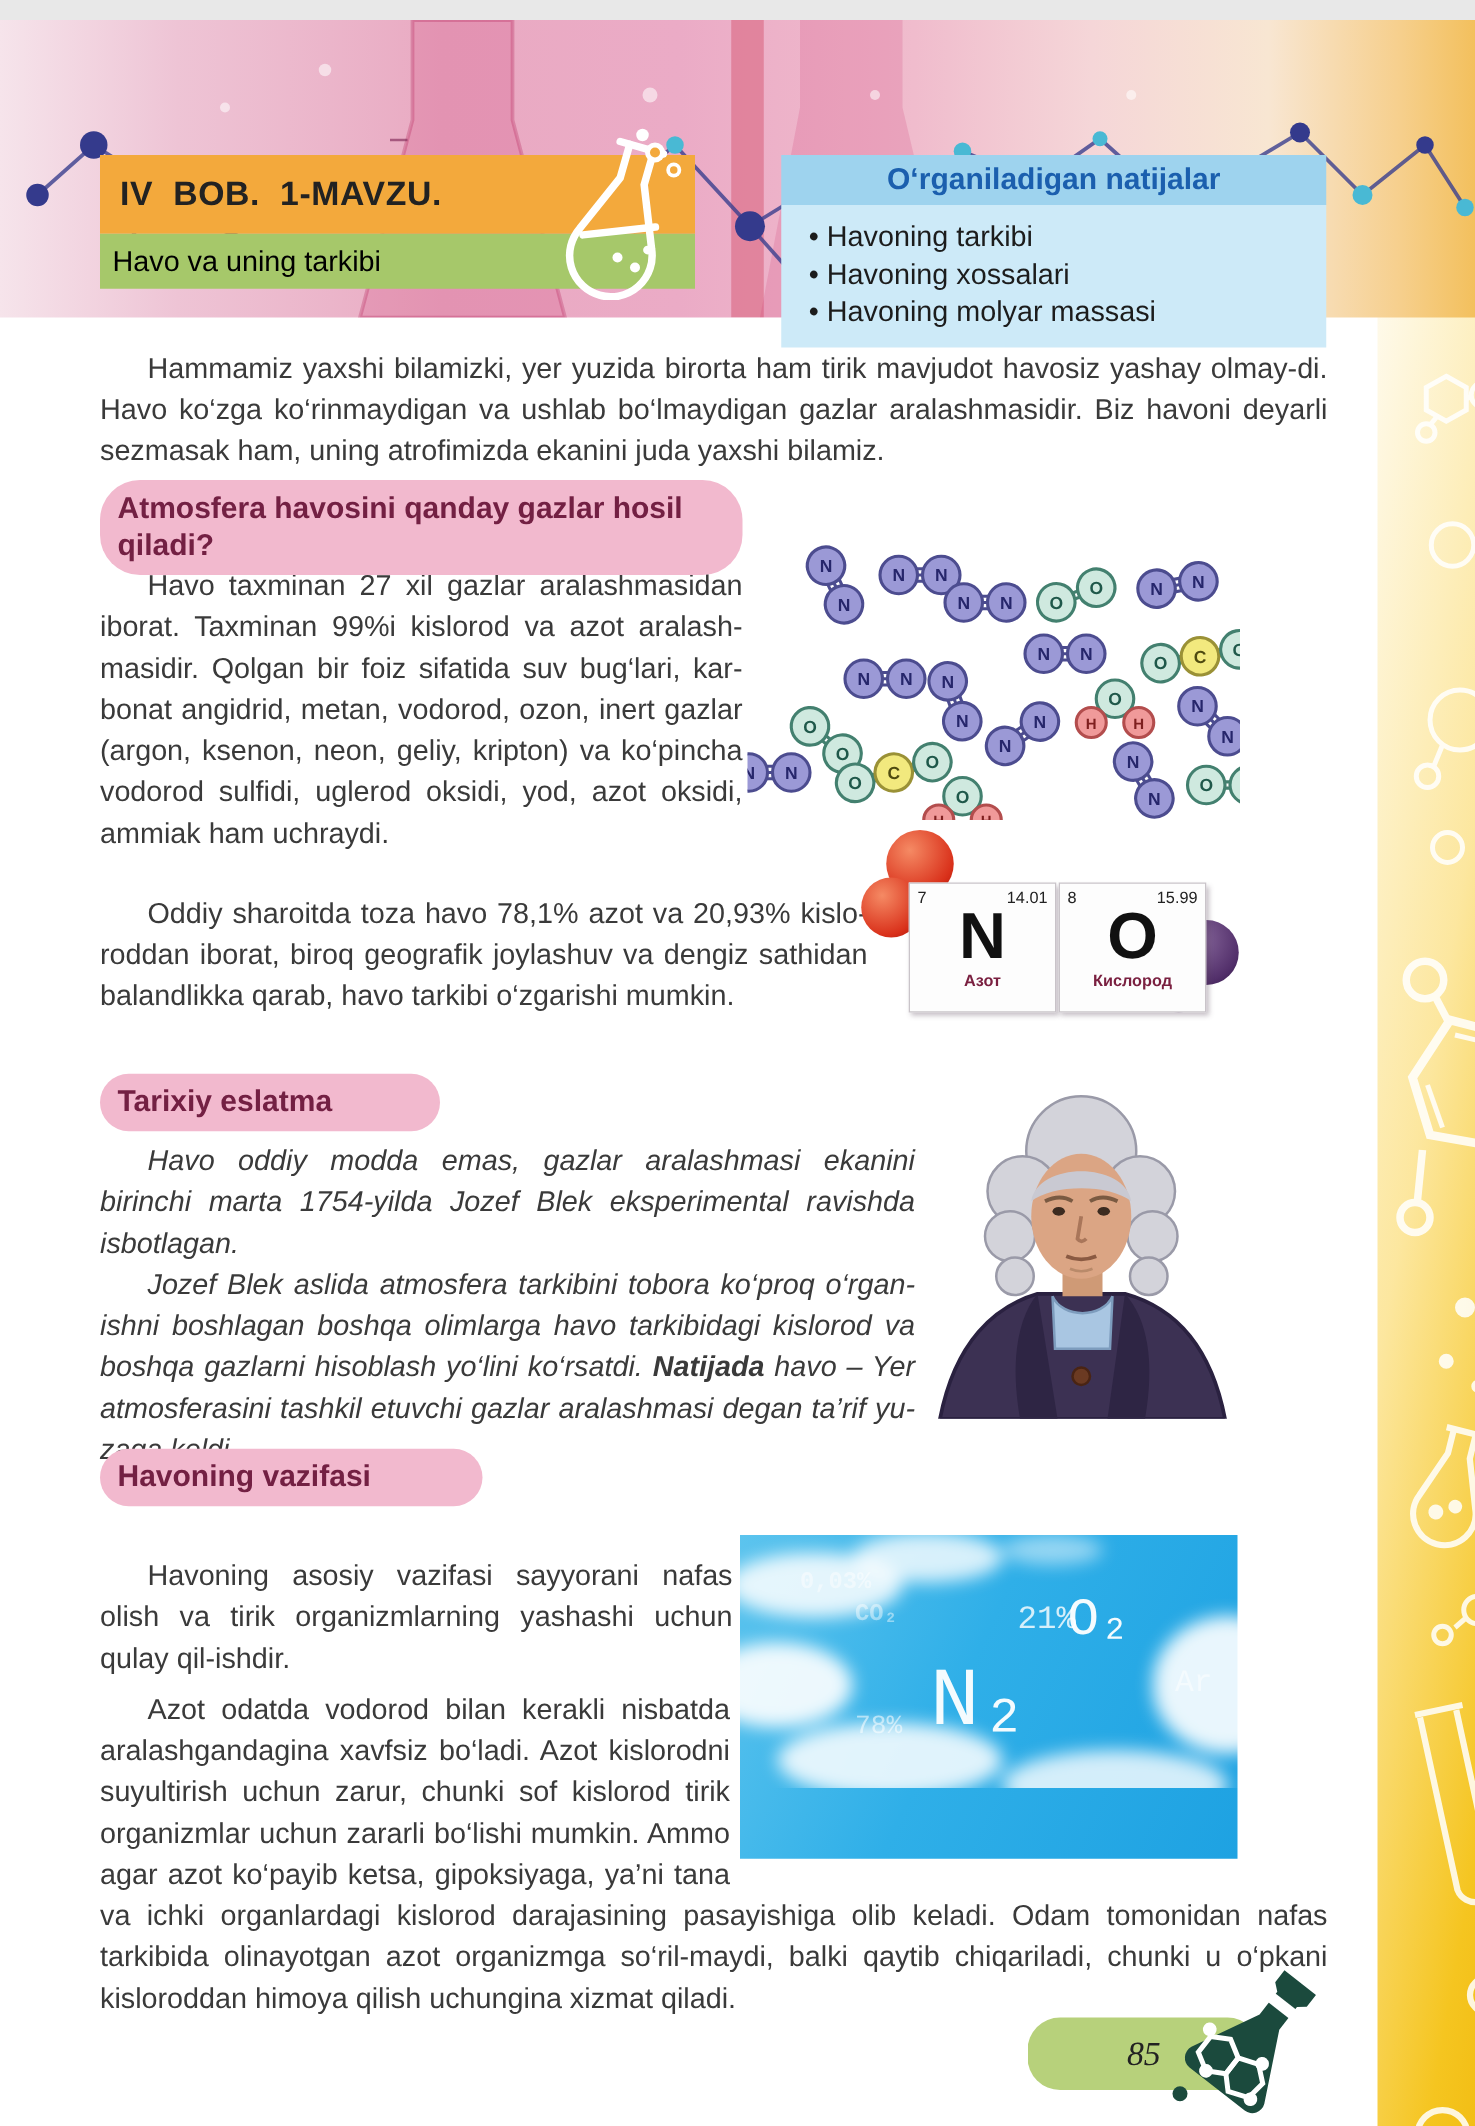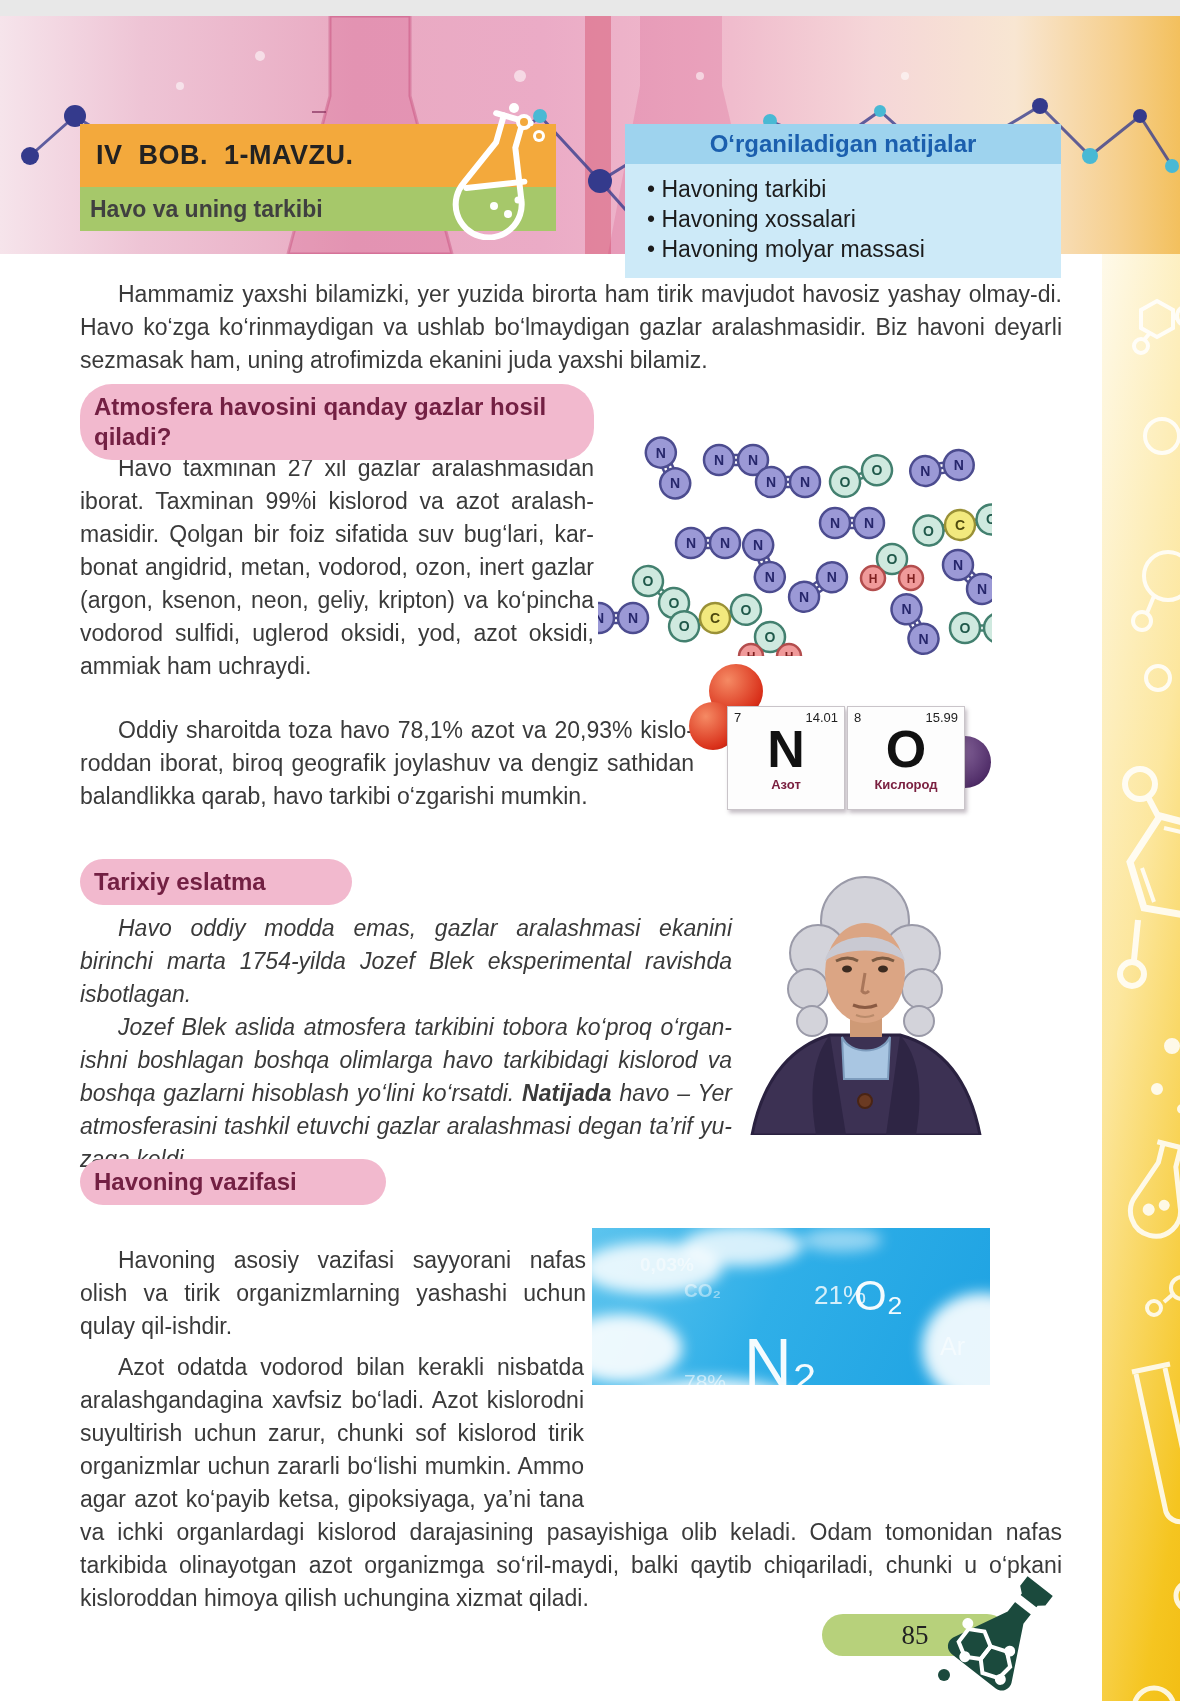--- a/index.html
+++ b/index.html
@@ -12,21 +12,21 @@
   .banner svg{position:absolute;left:0;top:0;}
   
   .strip{position:absolute;right:0;top:0;width:122px;height:1701px;z-index:1;
     background:linear-gradient(100deg,rgba(255,255,255,0) 0%,rgba(250,211,80,.55) 45%,#f5c520 80%,#efb607 100%);}
   
   .chapter-box{position:absolute;left:80px;top:108px;width:476px;height:63px;background:#f3a93c;
     z-index:5;display:flex;align-items:center;padding-left:16px;box-sizing:border-box;}
   .chapter-box span{font-size:27px;font-weight:bold;color:#222;word-spacing:8px;letter-spacing:.5px;}
   .title-box{position:absolute;left:80px;top:171px;width:476px;height:44px;background:#a6c86a;
     z-index:5;display:flex;align-items:center;padding-left:10px;box-sizing:border-box;}
-  .title-box span{font-size:23px;font-weight:bold;color:#404040;}
+  .title-box span{font-size:23px;font-weight:normal;color:#000000;}
   .flask-head{position:absolute;left:438px;top:86px;z-index:6;}
   
   .outcomes{position:absolute;left:625px;top:108px;width:436px;z-index:5;}
   .outcomes .hd{background:#9ed3ee;height:40px;display:flex;align-items:center;justify-content:center;}
   .outcomes .hd span{font-size:24px;font-weight:bold;color:#1b5fae;}
   .outcomes .bd{background:#cdeaf8;padding:10px 8px 14px 22px;}
   .outcomes ul{margin:0;padding:0;list-style:none;}
   .outcomes li{font-size:23px;color:#1c1c1c;line-height:30px;}
   .outcomes li::before{content:"• ";}
   
@@ -39,28 +39,28 @@
   
   .fig{position:absolute;}
   .el-fig{left:695px;top:650px;width:300px;height:145px;}
   .sphere{position:absolute;border-radius:50%;}
   .tiles{position:absolute;left:32px;top:40px;display:flex;z-index:2;}
   .tile{width:116px;height:102px;background:#fdfdfd;border:1px solid #c9c4c9;
         box-shadow:2px 3px 4px rgba(90,70,90,.35);position:relative;margin-right:2px;}
   .tile .row{display:flex;justify-content:space-between;padding:3px 6px 0 6px;font-size:13px;color:#222;}
   .tile .sym{text-align:center;font-size:52px;font-weight:bold;color:#111;line-height:52px;margin-top:-2px;}
   .tile .nm{text-align:center;font-size:13px;font-weight:bold;color:#7a2040;margin-top:2px;}
-  .sky{left:592px;top:1212px;width:398px;height:157px;overflow:hidden;
-       background:linear-gradient(115deg,#5cc4ee 0%,#2fafe8 45%,#1ea2e2 100%);}
+  .sky{left:592px;top:1212px;width:398px;height:259px;overflow:hidden;
+       background:linear-gradient(115deg,#5cc4ee 0%,#2fafe8 45%,#1ea2e2 100%);font-family:Liberation Mono, monospace;}
   .sky .lbl{position:absolute;color:#fff;font-weight:bold;}
   .portrait{left:738px;top:853px;width:254px;height:266px;background:#fff;}
   .mol-fig{left:598px;top:392px;width:394px;height:248px;}
   
-  .pill{position:absolute;left:822px;top:1598px;width:186px;height:42px;background:#b7d17b;
-        border-radius:26px;z-index:5;display:flex;align-items:center;justify-content:center;}
+  .pill{position:absolute;left:822px;top:1598px;width:186px;height:58px;background:#b7d17b;
+        border-radius:26px;z-index:5;display:flex;align-items:center;justify-content:center;font-style:italic;}
   .pill span{font-family:"Liberation Serif",serif;font-size:27px;color:#222;}
   .flask-foot{position:absolute;left:926px;top:1543px;z-index:6;}
 </style>
 </head>
 <body>
 
 <div class="page">
 
   <div class="strip">
     <svg width="122" height="1701" viewBox="0 0 122 1701">

